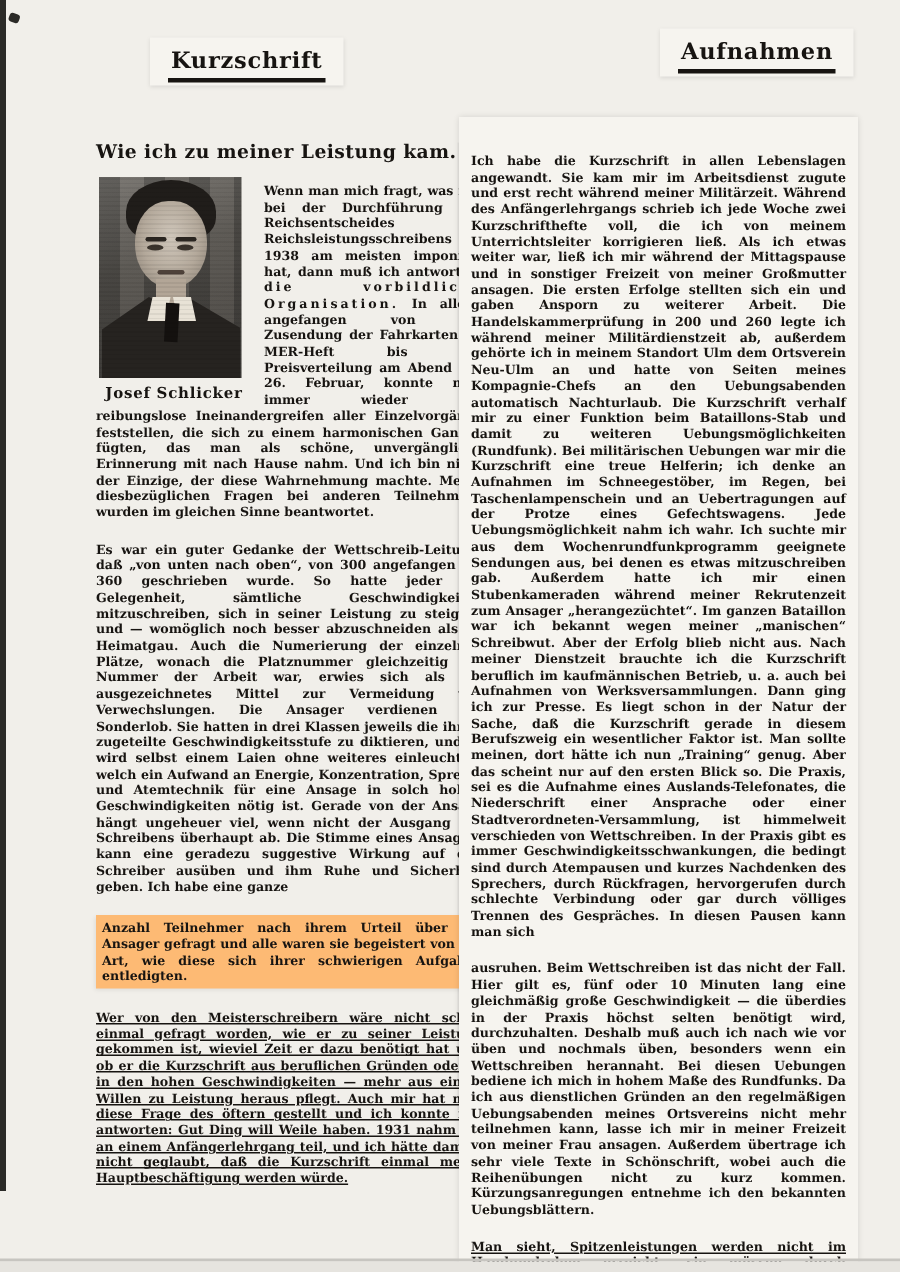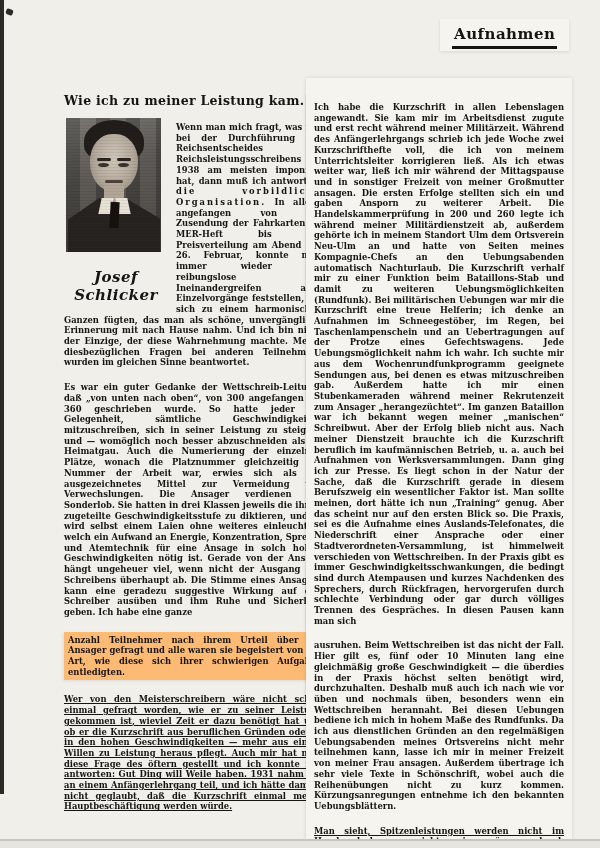--- a/index.html
+++ b/index.html
@@ -45,30 +45,33 @@
   .photo .eye.r{left:52px;}
   .photo .mouth{position:absolute;left:39px;top:62px;width:18px;height:3px;background:#4e423a;border-radius:2px;}
   .photo .neck{position:absolute;left:38px;top:68px;width:20px;height:16px;background:#b3a697;}
   .photo .suit{position:absolute;left:2px;top:80px;width:92px;height:54px;background:#262320;
     clip-path:polygon(0 40%,34% 0,48% 12%,62% 0,100% 38%,100% 100%,0 100%);}
   .photo .collar-l{position:absolute;left:34px;top:80px;width:12px;height:16px;background:#e8e2d6;transform:skewX(-12deg);}
   .photo .collar-r{position:absolute;left:51px;top:80px;width:12px;height:16px;background:#e8e2d6;transform:skewX(12deg);}
   .photo .tie{position:absolute;left:44px;top:84px;width:9px;height:26px;background:#14110f;transform:rotate(3deg);}
   .photo .grain{position:absolute;inset:0;background:
     repeating-linear-gradient(0deg,rgba(0,0,0,0.06) 0 1px,transparent 1px 3px);}
-  .caption{margin-top:16px;font-size:15px;font-weight:bold;font-style:italic;letter-spacing:0.5px;}
+  .caption{margin-top:5px;font-size:10px;font-weight:bold;letter-spacing:0.5px;}
 </style>
 </head>
 <body>
 
 <div class="page">
 
   <div class="left-edge"></div>
   <div class="ink-mark"></div>
 
+  <div class="hdr hdr-left">
+    <span class="hdr-inner">Kurzschrift</span>
+  </div>
   <div class="hdr hdr-right">
     <span class="hdr-inner">Aufnahmen</span>
   </div>
 
   <div class="col-divider"></div>
 
   <div class="col col-left">
     <h2 class="title">Wie ich zu meiner Leistung kam.</h2>
 
     <div class="photo-wrap">

